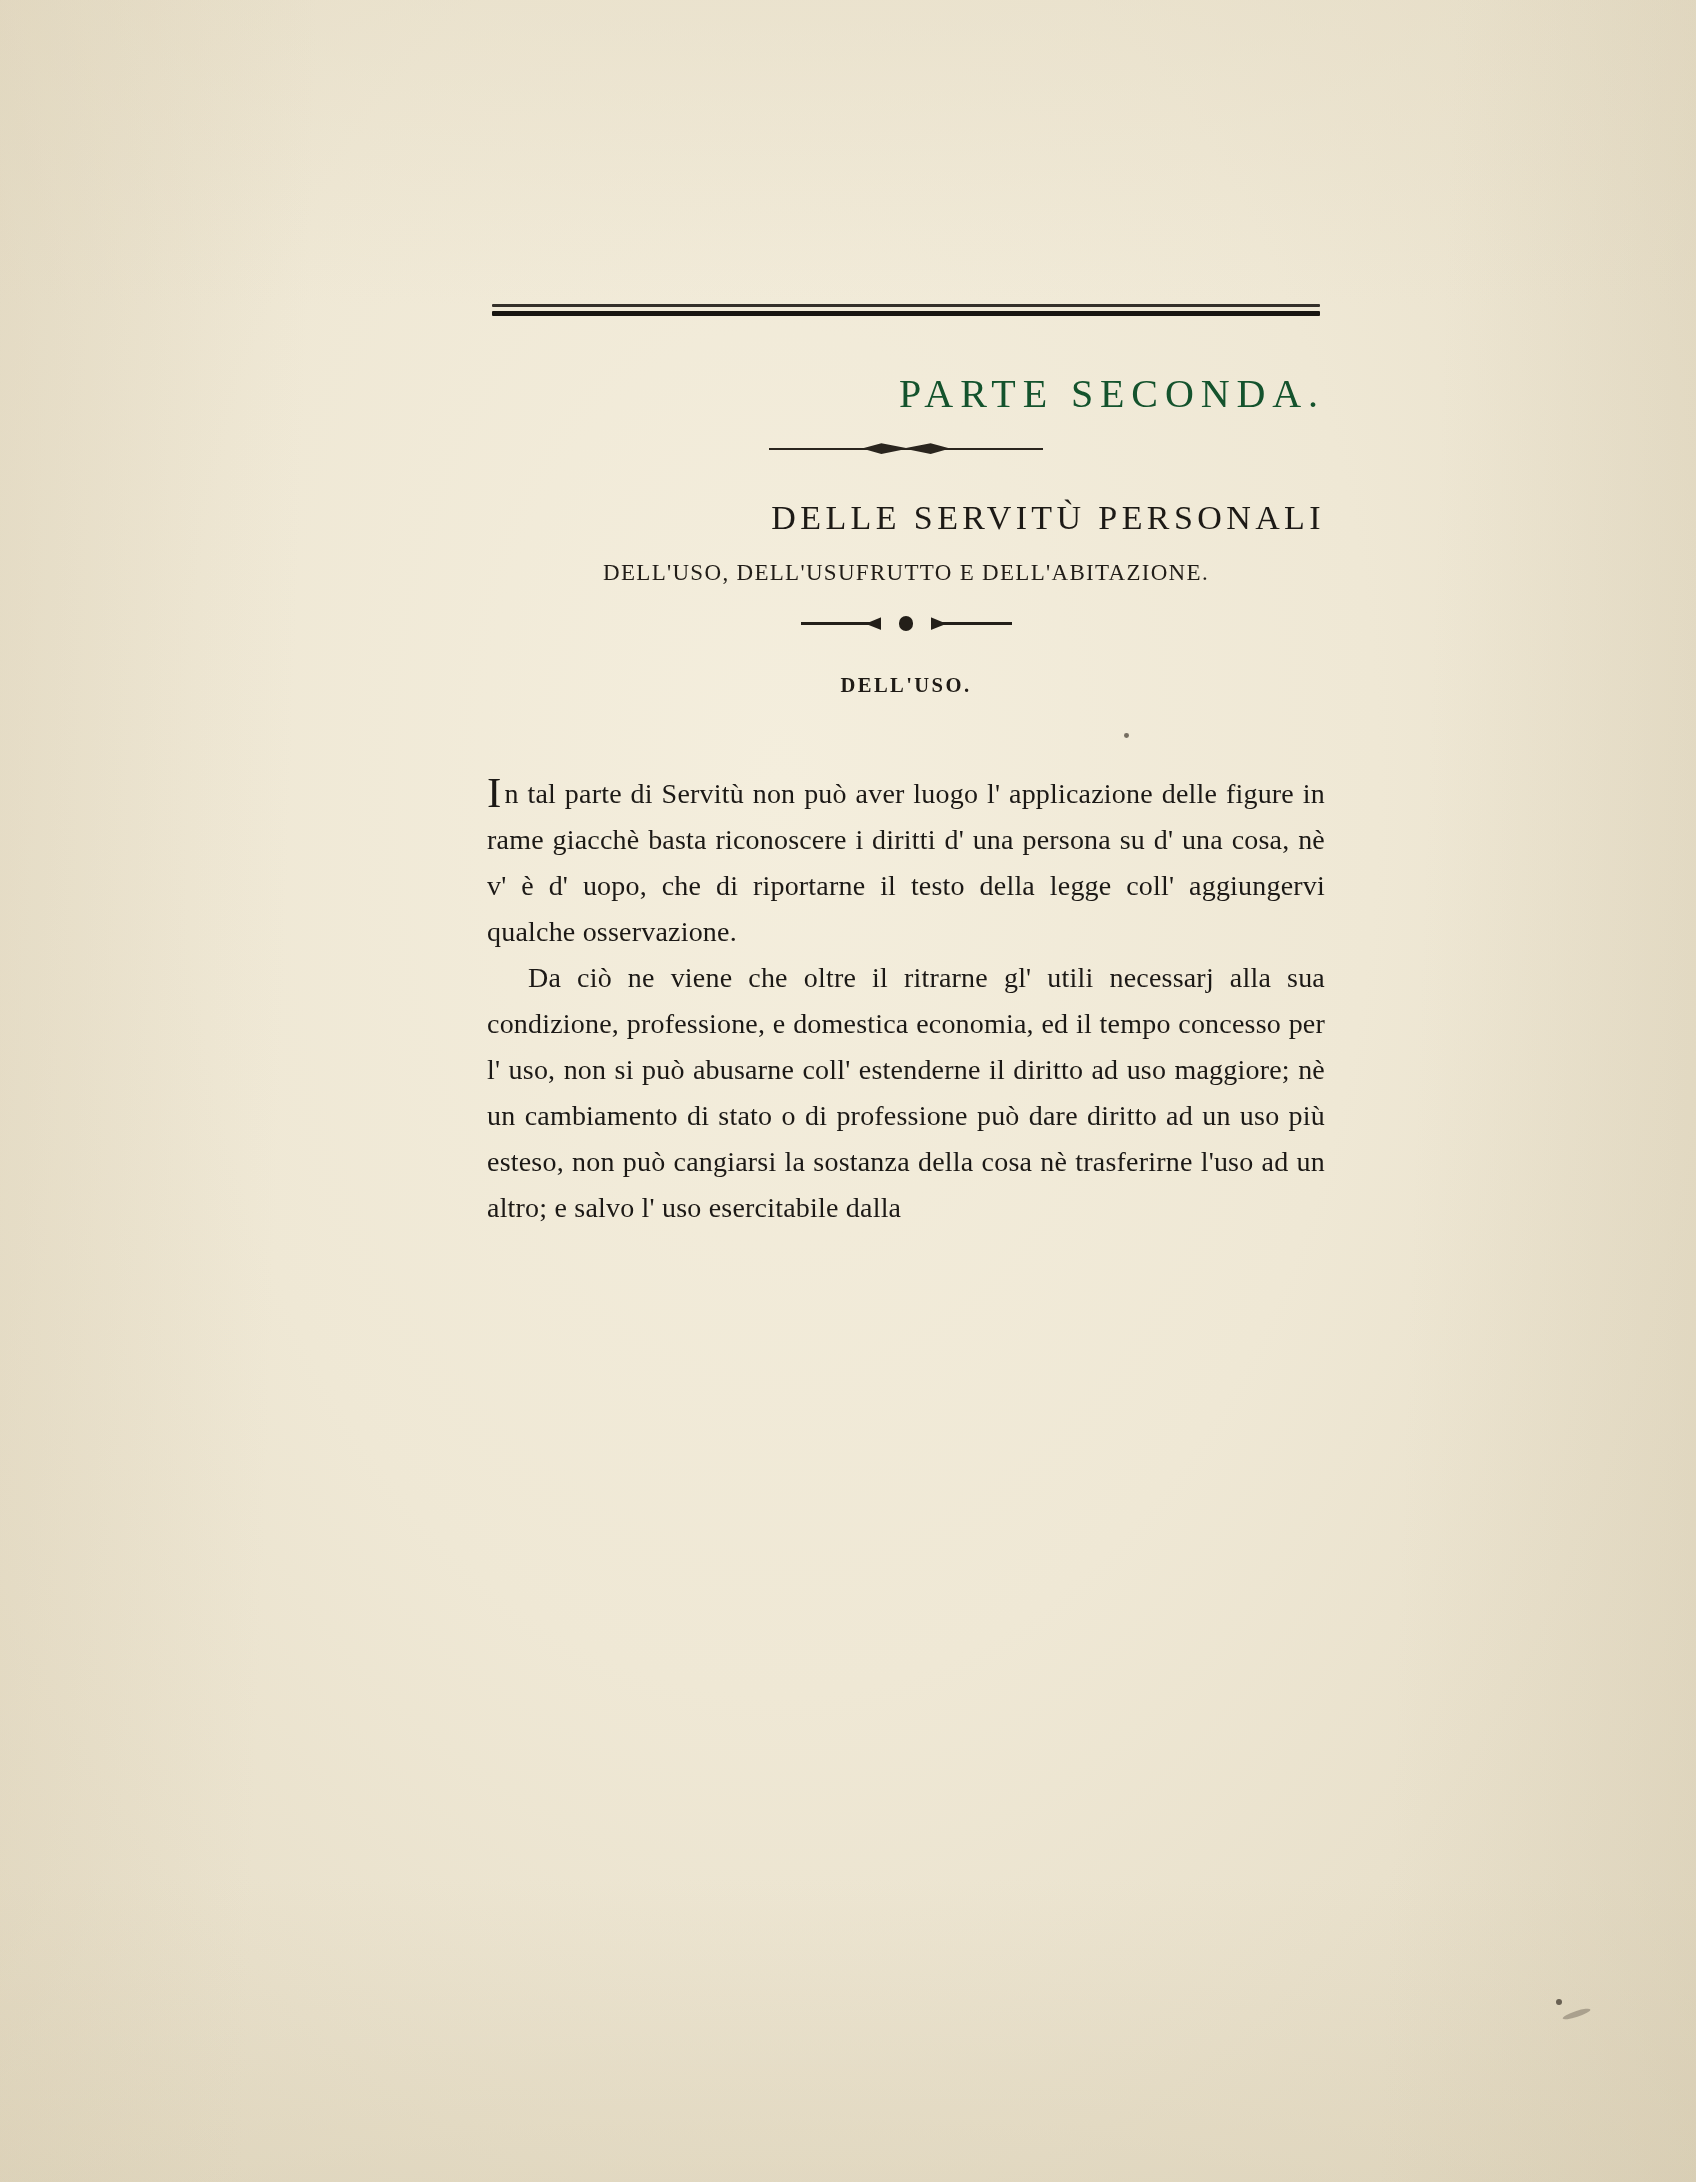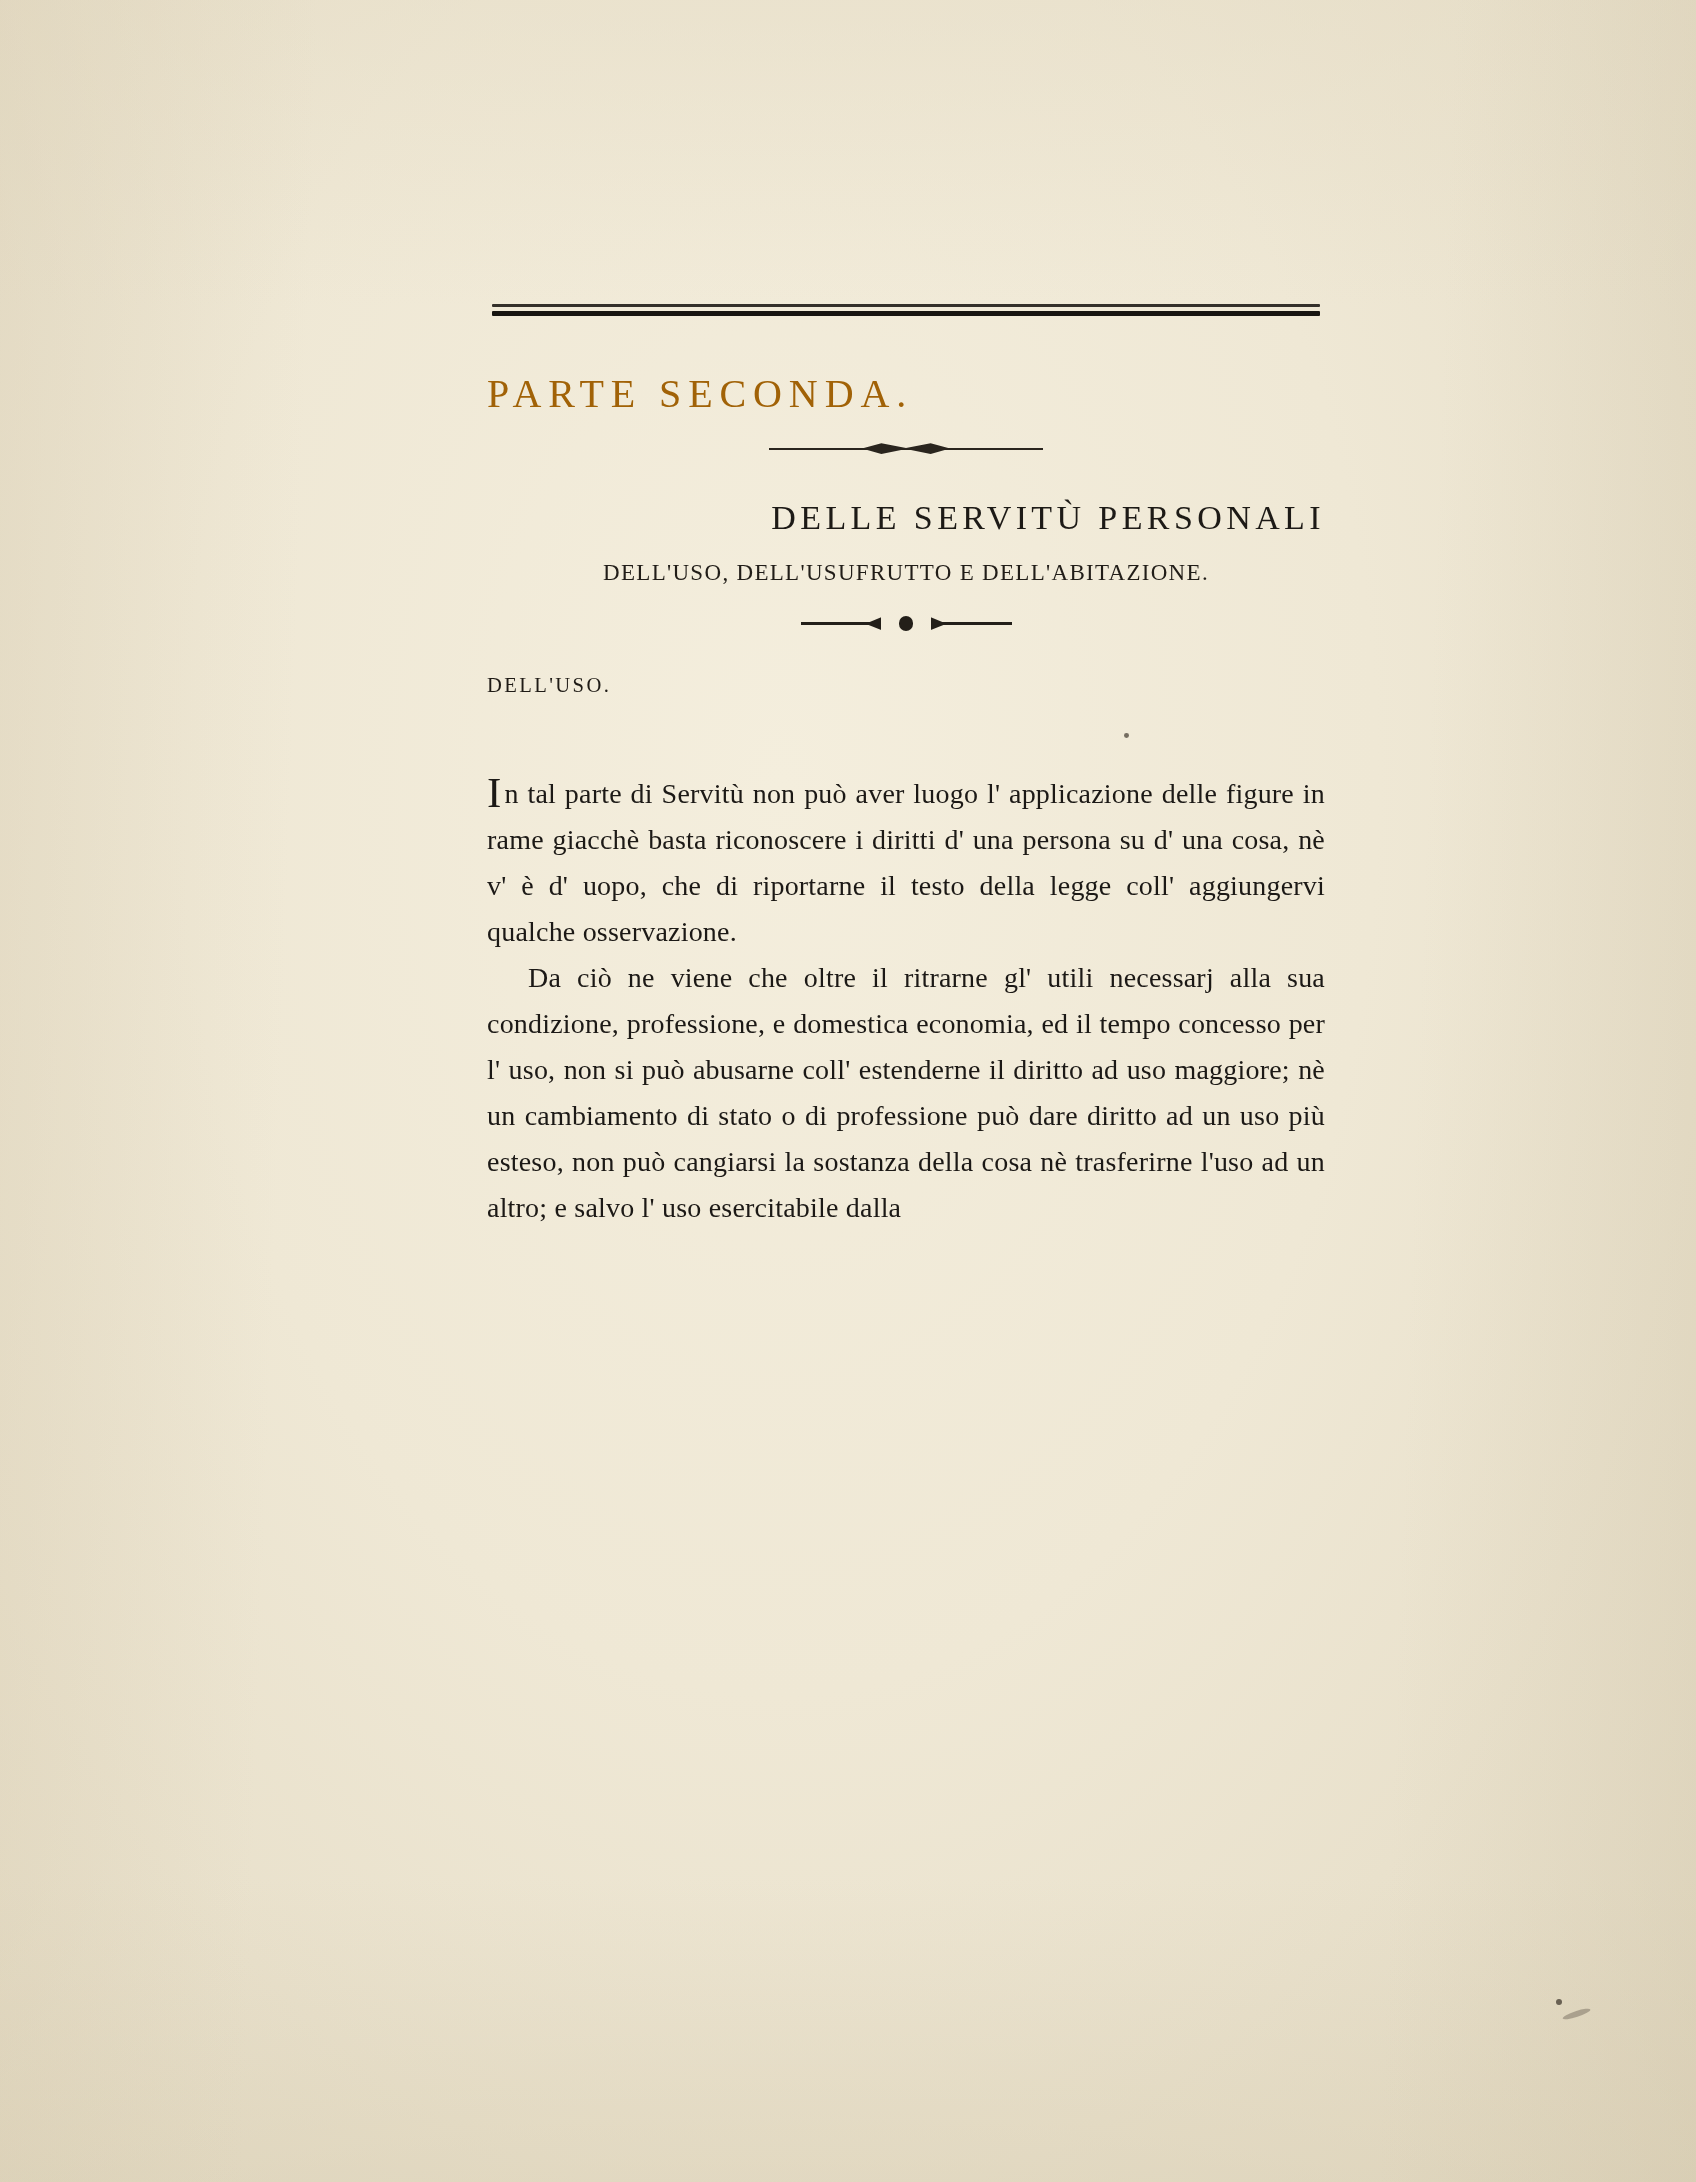--- a/index.html
+++ b/index.html
@@ -51,24 +51,24 @@
     opacity: 0.92;
   }
   .top-rule .thick {
     height: 4.9px;
     background: #181511;
     border-radius: 1px;
   }
 
   
   .part-title {
-    text-align: left;
+    text-align: right;
     font-size: 40px;
     letter-spacing: 6.9px;
-    color: #a16207;
+    color: #14532d;
     margin-top: 54px;
     font-family: "Liberation Serif", serif;
     font-weight: 400;
   }
 
   
   .orn-rule {
     width: 274px;
     height: 13.7px;
     margin: 25.5px auto 0 auto;
@@ -140,24 +140,26 @@
     left: 50%;
     top: 1px;
     width: 14.7px;
     height: 14.7px;
     margin-left: -7.4px;
     background: #231f19;
     border-radius: 50%;
   }
 
   .section-heading {
+    text-align: center;
     font-size: 20.6px;
     letter-spacing: 2.4px;
     color: #1f1b16;
     margin-top: 41px;
+    font-weight: bold;
   }
 
   
   .ink-speck-a {
     position: absolute;
     left: 1124px;
     top: 733px;
     width: 4.9px;
     height: 4.9px;
     background: #4b4338;

